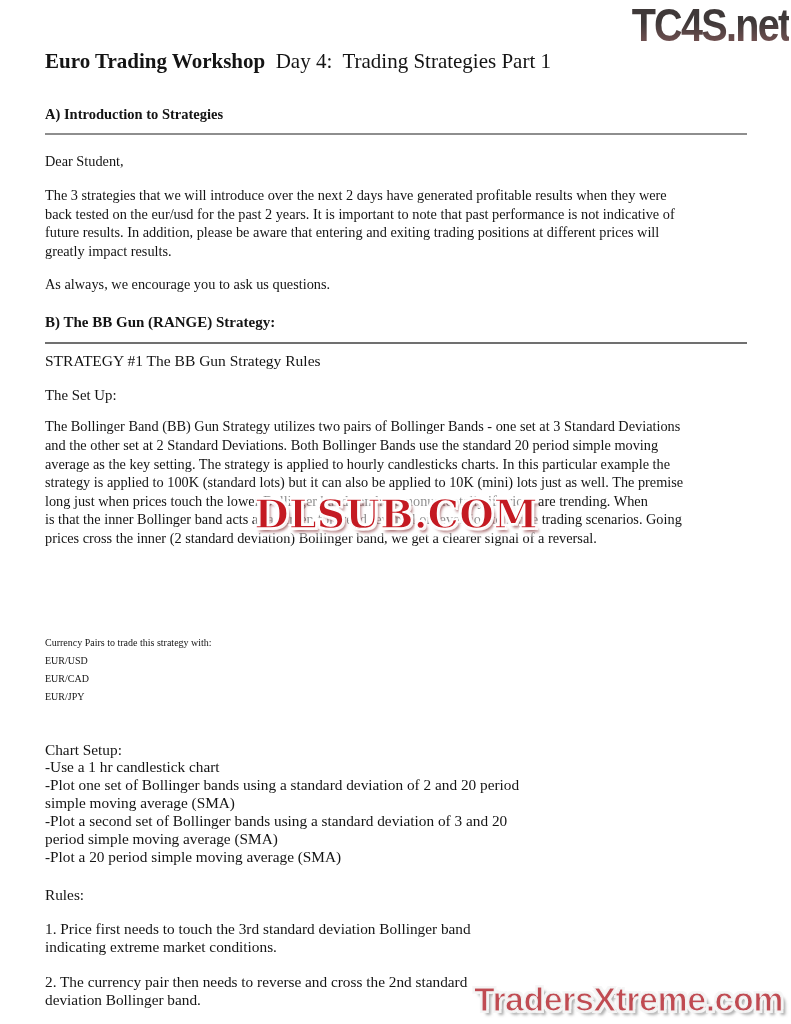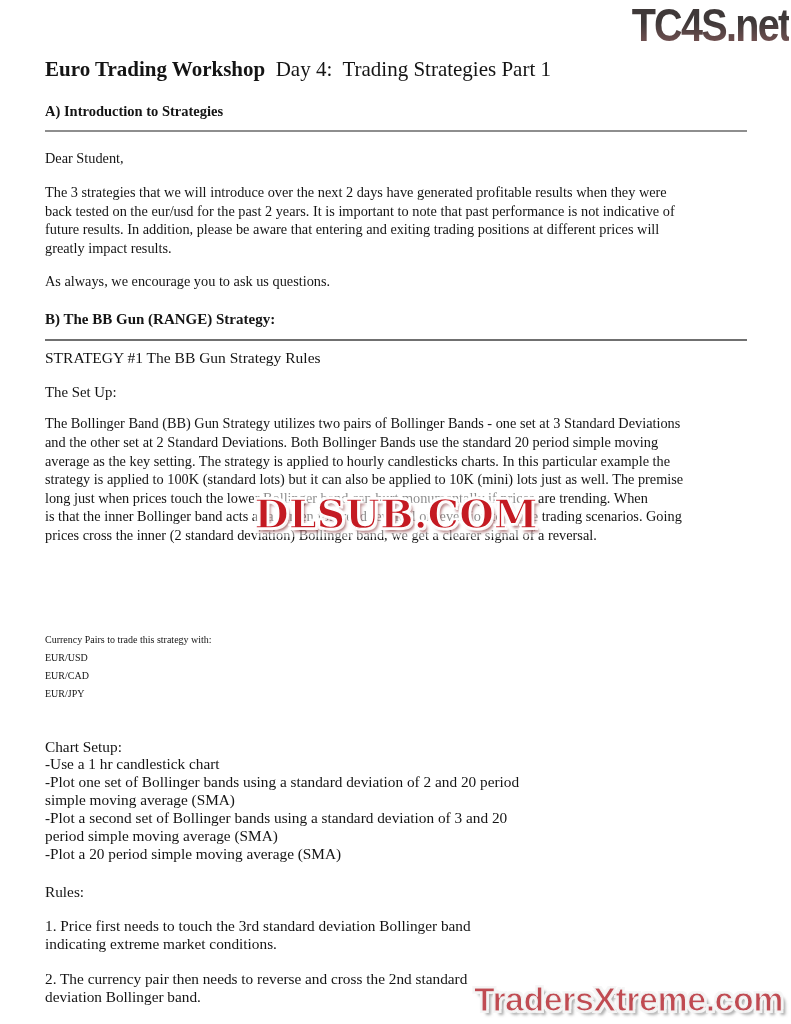--- a/index.html
+++ b/index.html
@@ -23,31 +23,31 @@
     transform:scaleX(0.86) scaleY(1.0);
     transform-origin:right top;
     background:linear-gradient(180deg, var(--logo-top,#3f3939) 0%, var(--logo-top,#3f3939) 45%, var(--logo-bottom,#8a5c5c) 100%);
     -webkit-background-clip:text;
     background-clip:text;
     color:transparent;
   }
 
   
   .doc {
-    position:absolute; left:45px; top:56px; width:702px;
+    position:absolute; left:45px; top:48px; width:702px;
   }
   .doc .line { white-space:nowrap; }
 
   .title {
     font-size:21px; line-height:26px; white-space:pre;
   }
   .title .b { font-weight:bold; }
 
   .h-a {
-    margin-top:21px; font-weight:bold; font-size:14.5px; line-height:17px;
+    margin-top:32px; font-weight:bold; font-size:14.5px; line-height:17px;
   }
   .rule1 {
     margin-top:10px; border:none; border-top:2px solid #8e8e8e; height:0;
   }
   .salutation { margin-top:17px; font-size:14.3px; line-height:18px; }
 
   .para { margin-top:16px; font-size:14.3px; }
   .para .line { line-height:18.6px; }
 
   .q-line { margin-top:15px; font-size:14.3px; line-height:18px; }

